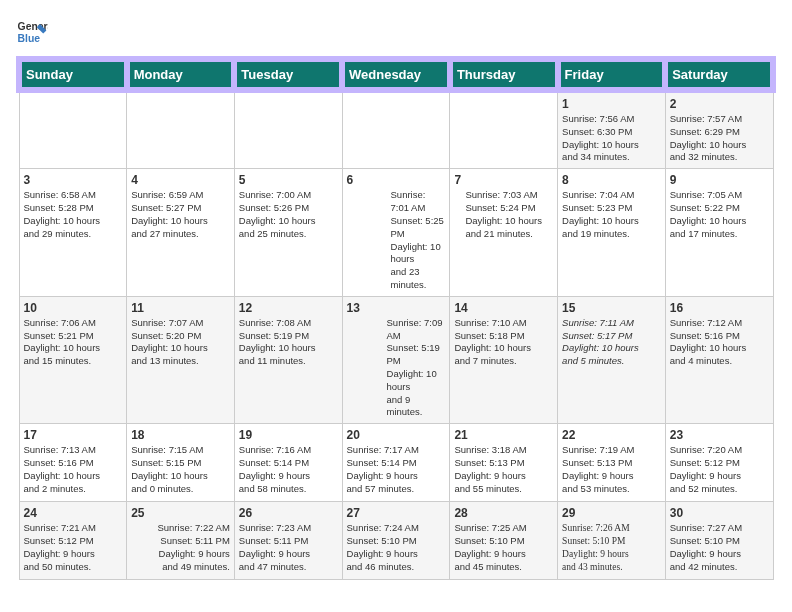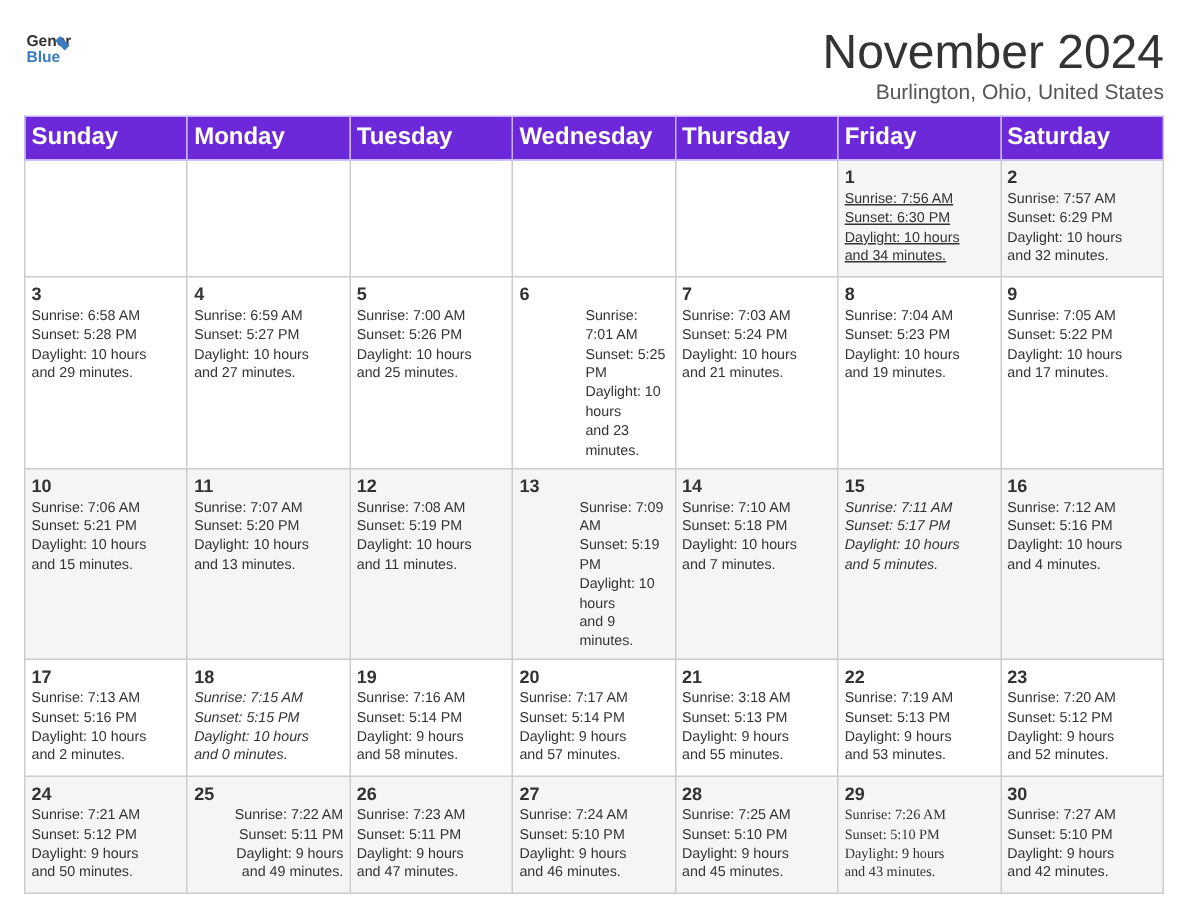--- a/index.html
+++ b/index.html
@@ -36,27 +36,27 @@
     .location {
       font-size: 14px;
       color: #555;
     }
     .calendar {
       width: 100%;
       border-collapse: collapse;
       border: 1px solid #ccc;
     }
     .calendar th {
-      background-color: #6d28d9;
+      background-color: #0f766e;
       color: #fff;
-      font-size: 16px;
+      font-size: 13px;
       font-weight: bold;
       padding: 5px 4px;
       text-align: left;
-      border: 1px solid #c4b5fd;
+      border: 6px solid #c4b5fd;
     }
     .calendar td {
       width: 108px;
       vertical-align: top;
       padding: 4px 4px;
       border: 1px solid #ccc;
       font-size: 10px;
       color: #333;
       height: 78px;
       background: #fff;
@@ -85,24 +85,20 @@
 </head>
 <body>
 
 <div class="header">
   <div class="logo">
     <svg class="logo-icon" viewBox="0 0 40 40">
       <text x="2" y="18" font-size="13" font-weight="bold" fill="#333" font-family="Arial">General</text>
       <text x="2" y="32" font-size="13" font-weight="bold" fill="#3a7abf" font-family="Arial">Blue</text>
       <polygon points="30,10 38,18 34,22 26,14" fill="#3a7abf"></polygon>
     </svg>
-  </div>
-  <div class="title-section">
-    <div class="month-year">November 2024</div>
-    <div class="location">Burlington, Ohio, United States</div>
   </div>
 </div>
 
 <table class="calendar">
   <thead>
     <tr id="days-header">
     <th>Sunday</th>
         <th>Monday</th>
         <th>Tuesday</th>
         <th>Wednesday</th>
@@ -113,21 +109,21 @@
   </thead>
   <tbody id="calendar-body">
   <tr>
         <td class="empty-cell"></td>
         <td class="empty-cell"></td>
         <td class="empty-cell"></td>
         <td class="empty-cell"></td>
         <td class="empty-cell"></td>
         <td>
           <span class="day-num">1</span>
-          <div class="day-info" style="white-space: pre-line; text-decoration: underline;">Sunrise: 7:56 AM
+          <div class="day-info" style="white-space: pre-line;">Sunrise: 7:56 AM
 Sunset: 6:30 PM
 Daylight: 10 hours
 and 34 minutes.</div>
         </td>
         <td>
           <span class="day-num">2</span>
           <div class="day-info" style="white-space: pre-line;">Sunrise: 7:57 AM
 Sunset: 6:29 PM
 Daylight: 10 hours
 and 32 minutes.</div>
@@ -157,21 +153,21 @@
         </td>
         <td>
           <span class="day-num">6</span>
           <div class="day-info" style="white-space: pre-line; margin-left: 44px;">Sunrise: 7:01 AM
 Sunset: 5:25 PM
 Daylight: 10 hours
 and 23 minutes.</div>
         </td>
         <td>
           <span class="day-num">7</span>
-          <div class="day-info" style="white-space: pre-line;">Sunrise: 7:03 AM
+          <div class="day-info" style="white-space: pre-line; margin-left: 11px;">Sunrise: 7:03 AM
 Sunset: 5:24 PM
 Daylight: 10 hours
 and 21 minutes.</div>
         </td>
         <td>
           <span class="day-num">8</span>
           <div class="day-info" style="white-space: pre-line;">Sunrise: 7:04 AM
 Sunset: 5:23 PM
 Daylight: 10 hours
 and 19 minutes.</div>
@@ -238,21 +234,21 @@
       <tr>
         <td>
           <span class="day-num">17</span>
           <div class="day-info" style="white-space: pre-line;">Sunrise: 7:13 AM
 Sunset: 5:16 PM
 Daylight: 10 hours
 and 2 minutes.</div>
         </td>
         <td>
           <span class="day-num">18</span>
-          <div class="day-info" style="white-space: pre-line; font-style: italic;">Sunrise: 7:15 AM
+          <div class="day-info" style="white-space: pre-line;">Sunrise: 7:15 AM
 Sunset: 5:15 PM
 Daylight: 10 hours
 and 0 minutes.</div>
         </td>
         <td>
           <span class="day-num">19</span>
           <div class="day-info" style="white-space: pre-line;">Sunrise: 7:16 AM
 Sunset: 5:14 PM
 Daylight: 9 hours
 and 58 minutes.</div>

